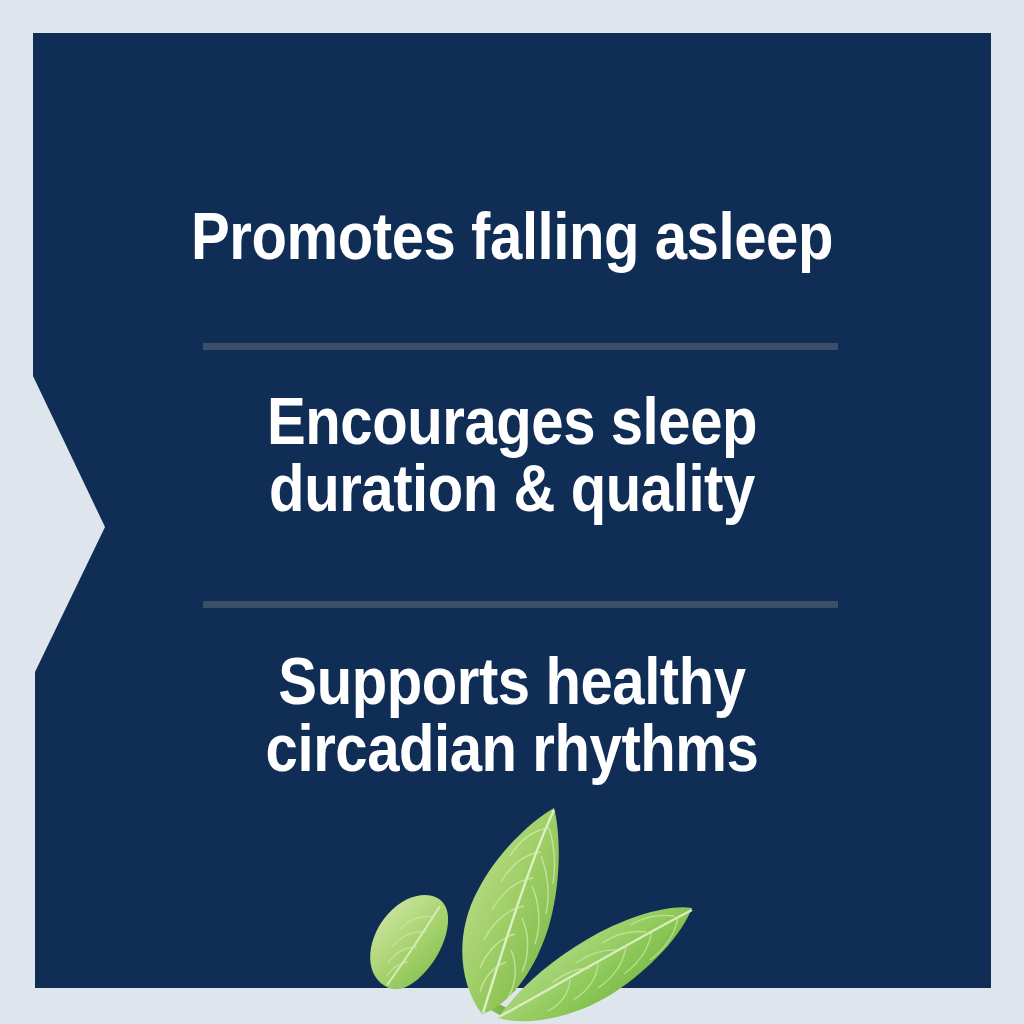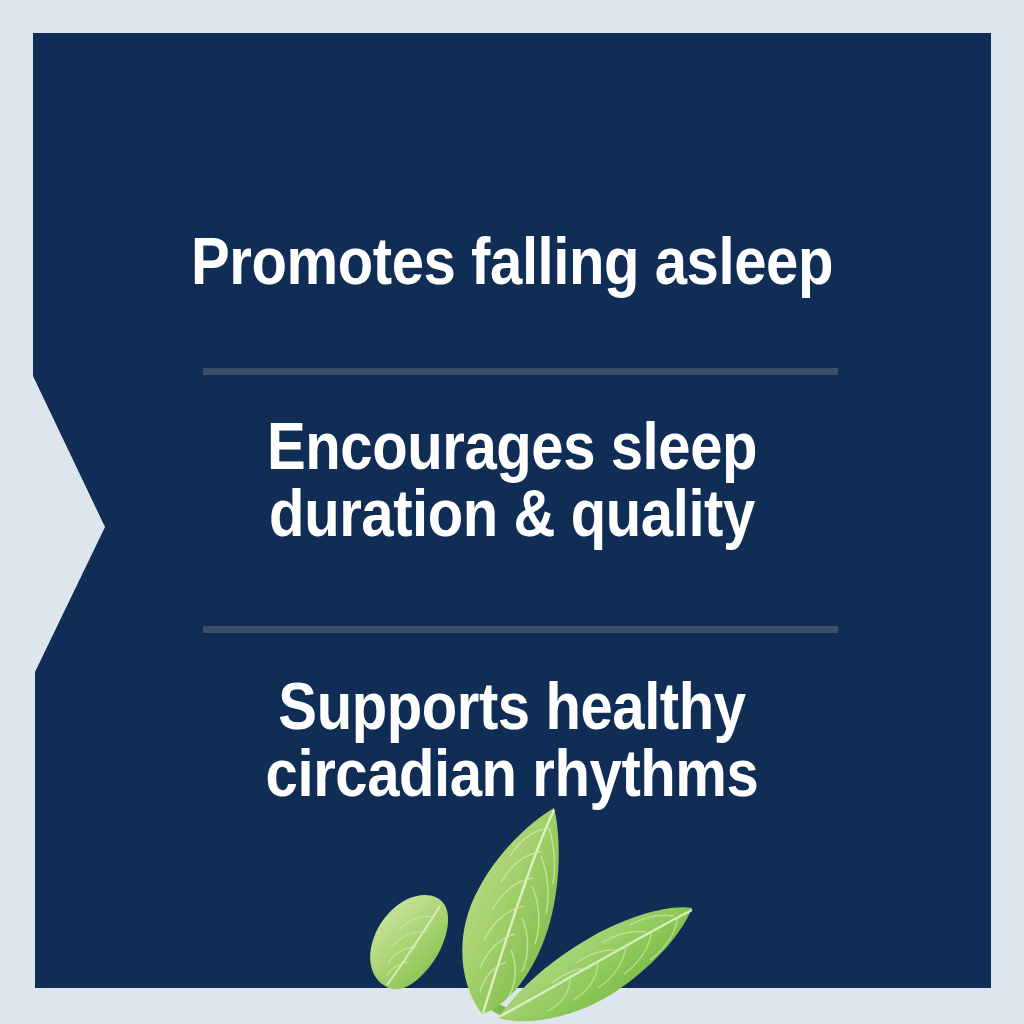--- a/index.html
+++ b/index.html
@@ -42,21 +42,20 @@
     );
   }
 
   
   .content {
     position: absolute;
     left: 33px;
     top: 33px;
     width: 958px;
     height: 955px;
-    margin-top: 25px;
   }
 
   .benefit {
     position: absolute;
     left: 0;
     width: 958px;
     text-align: center;
     color: #ffffff;
     font-weight: 700;
     letter-spacing: -0.5px;

